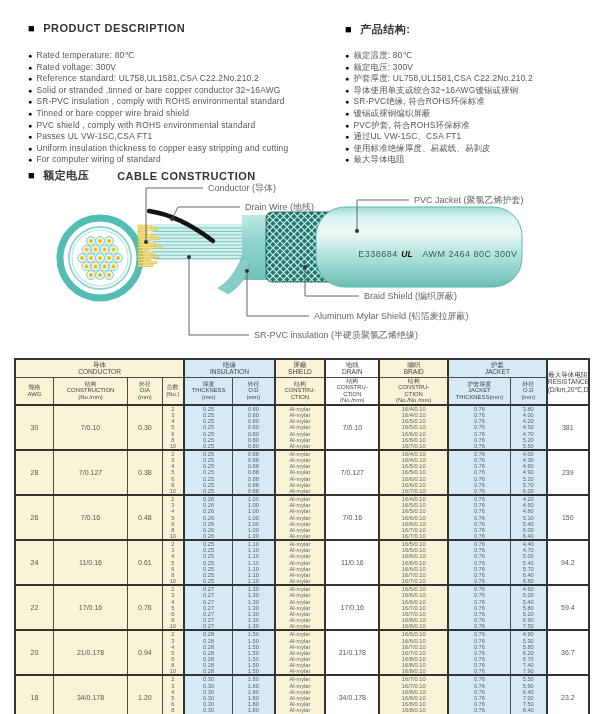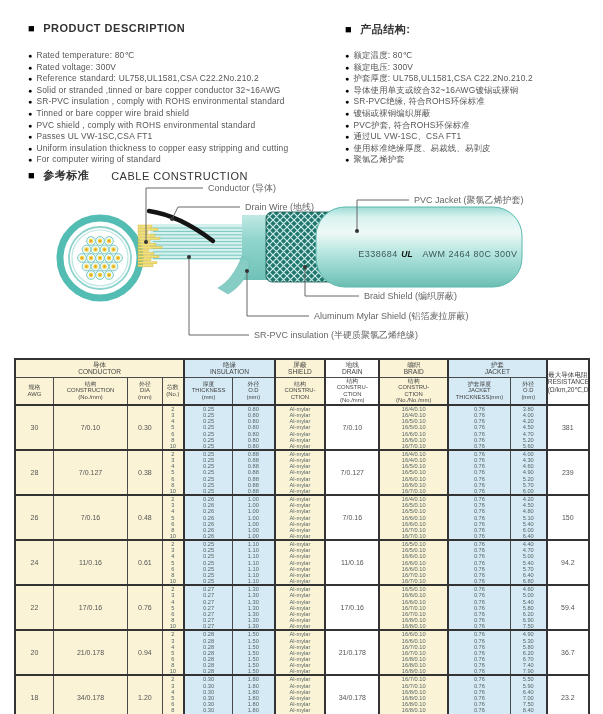--- a/index.html
+++ b/index.html
@@ -3,21 +3,21 @@
 <meta charset="utf-8">
 <style>
   html,body{margin:0;padding:0}
   body{
     width:603px;height:714px;position:relative;background:#fff;overflow:hidden;
     font-family:"Liberation Sans","DejaVu Sans",sans-serif;color:#555;
   }
   .sec-header{position:absolute;display:flex;align-items:center;gap:8px;
     font-size:11px;font-weight:bold;color:#333;letter-spacing:.5px;white-space:nowrap}
   .sec-header .sq{font-size:11px;color:#000;line-height:1}
-  .sec-header .sub-en{font-weight:normal;color:#333;margin-left:14px}
+  .sec-header .sub-en{font-weight:bold;color:#333;margin-left:20px}
   .bullets{position:absolute;list-style:none;margin:0;padding:0;
     font-size:8.4px;line-height:10.6px;letter-spacing:.2px;color:#555}
   .bullets li{white-space:nowrap}
   .bullets .bullet{color:#000;font-size:7px;margin-right:4px}
 
   #diagram-svg{position:absolute;left:0;top:178px}
   #diagram-svg text{font-family:"Liberation Sans","DejaVu Sans",sans-serif}
 
   
   #spec-table{position:absolute;left:14px;top:358px;width:576px;
@@ -65,26 +65,26 @@
 <ul class="bullets" style="left:345px;top:50px" id="list-cn">
     <li><span class="bullet">●</span><span>额定温度: 80℃</span></li>
     <li><span class="bullet">●</span><span>额定电压: 300V</span></li>
     <li><span class="bullet">●</span><span>护套厚度: UL758,UL1581,CSA C22.2No.210.2</span></li>
     <li><span class="bullet">●</span><span>导体使用单支或绞合32~16AWG镀锡或裸铜</span></li>
     <li><span class="bullet">●</span><span>SR-PVC绝缘, 符合ROHS环保标准</span></li>
     <li><span class="bullet">●</span><span>镀锡或裸铜编织屏蔽</span></li>
     <li><span class="bullet">●</span><span>PVC护套, 符合ROHS环保标准</span></li>
     <li><span class="bullet">●</span><span>通过UL VW-1SC、CSA FT1</span></li>
     <li><span class="bullet">●</span><span>使用标准绝缘厚度、易裁线、易剥皮</span></li>
-    <li><span class="bullet">●</span><span>聚氯乙烯护套</span></li>
+    <li><span class="bullet">●</span><span>最大导体电阻</span></li>
   </ul>
 
 <div class="sec-header" style="left:28px;top:168px">
   <span class="sq">■</span>
-  <span>参考标准</span>
+  <span>额定电压</span>
   <span class="sub-en">CABLE CONSTRUCTION</span>
 </div>
 
 <svg id="diagram-svg" width="603" height="180" viewBox="0 0 603 180">
   <defs>
     <linearGradient id="jg" x1="0" y1="0" x2="0" y2="1">
       <stop offset="0" stop-color="#9fdbd4"></stop>
       <stop offset="0.13" stop-color="#d9f3f0"></stop>
       <stop offset="0.32" stop-color="#eef9f7"></stop>
       <stop offset="0.58" stop-color="#b4e5de"></stop>

